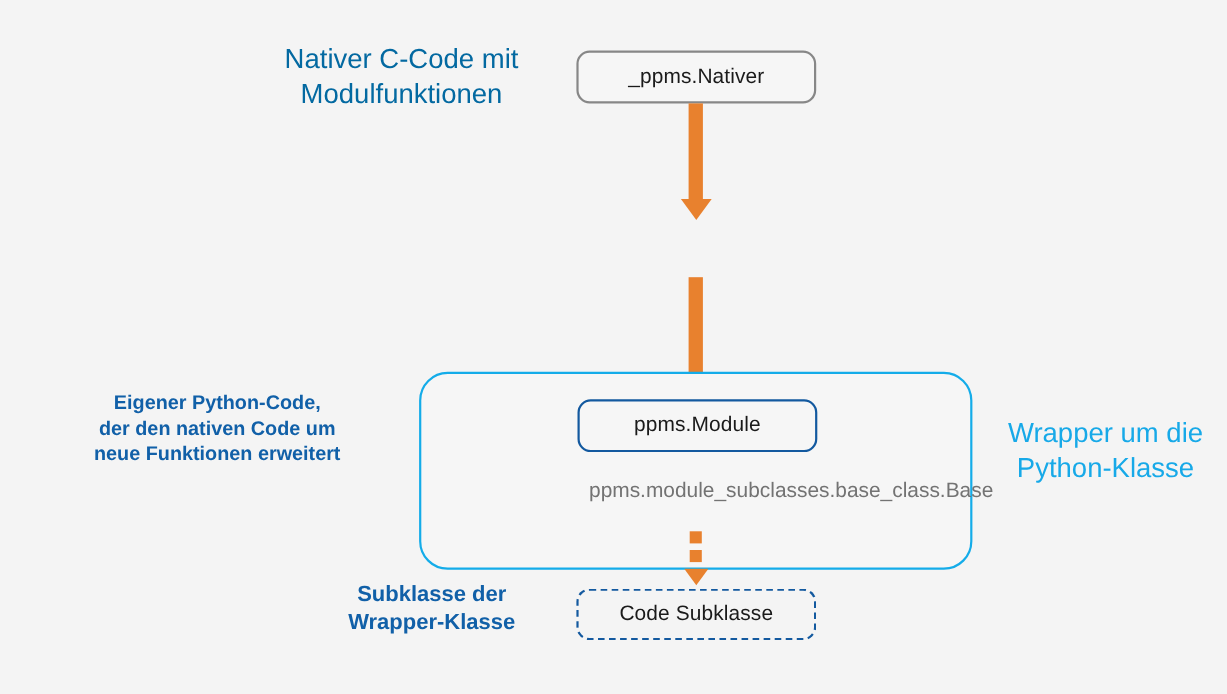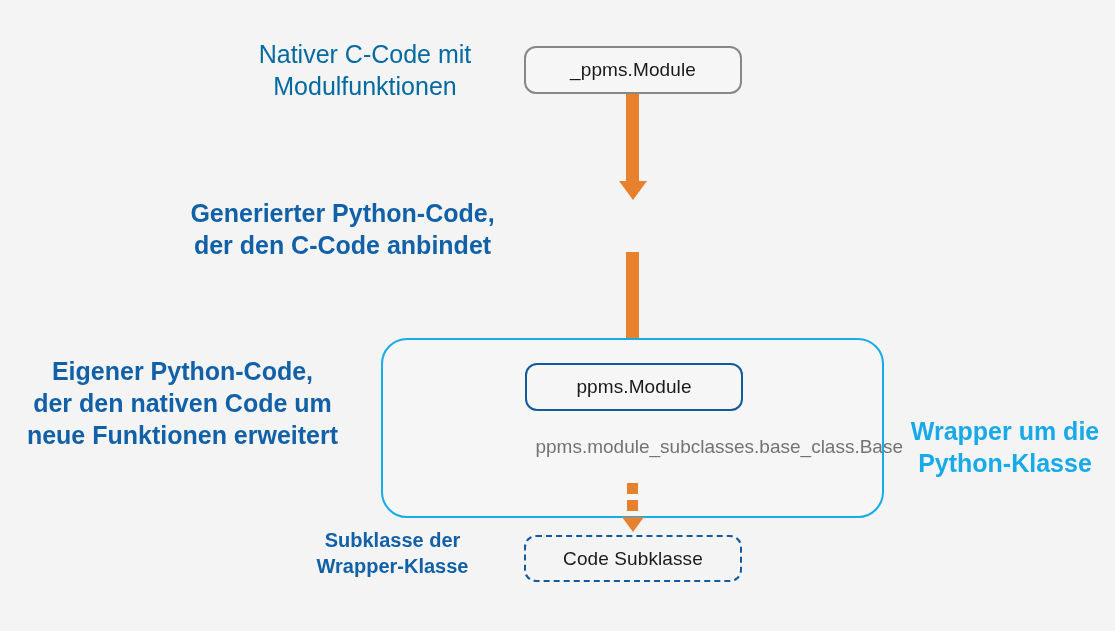--- a/index.html
+++ b/index.html
@@ -21,21 +21,21 @@
   
   .side-label {
     position: absolute;
     text-align: center;
     line-height: 1.28;
     white-space: pre-line;
     font-weight: 400;
   }
   .label-gray   { color: #0369a1; }
   .label-navy   { color: #1160a8; font-weight: 700; }
-  .label-cyan   { color: #17a9e8; font-weight: 700; margin-top: 37px; }
+  .label-cyan   { color: #17a9e8; font-weight: 400; }
 
   
   .node {
     position: absolute;
     box-sizing: border-box;
     background: #f6f6f6;
     border-radius: 12px;
     display: flex;
     align-items: center;
     justify-content: center;
@@ -92,38 +92,36 @@
 </style>
 </head>
 <body>
 
 <div id="canvas">
 
   <div class="side-label label-gray" style="left:210px; top:38px; width:310px; font-size:25px;">Nativer C-Code mit
 Modulfunktionen</div>
 
   <div class="node node-gray" style="left:524px; top:46px; width:218px; height:48px;">
-    <span>_ppms.Module</span>
+    <span>_ppms.Nativer</span>
   </div>
 
   <div>
     <div class="arrow-shaft" style="left:626px; top:94px; width:13px; height:87px;"></div>
     <div class="arrow-head" style="left:618.5px; top:181px;"></div>
   </div>
 
-  <div class="side-label label-navy" style="left:165px; top:197px; width:355px; font-size:25px;">Generierter Python-Code,
-der den C-Code anbindet</div>
 
 
   <div>
     <div class="arrow-shaft" style="left:626px; top:252px; width:13px; height:90px;"></div>
     <div class="arrow-head" style="left:618.5px; top:342px;"></div>
   </div>
 
-  <div class="side-label label-navy" style="left:20px; top:355px; width:325px; font-size:25px;">Eigener Python-Code,
+  <div class="side-label label-navy" style="left:35px; top:355px; width:325px; font-size:18px;">Eigener Python-Code,
 der den nativen Code um
 neue Funktionen erweitert</div>
 
   <div class="wrapper-box" style="left:381px; top:338px; width:503px; height:180px;">
 
     <div class="node node-navy" style="left:142px; top:23px; width:218px; height:48px;">
       <span>ppms.Module</span>
     </div>
 
     <div class="wrapper-sub" style="top:96px; left:0;">ppms.module_subclasses.base_class.Base</div>

